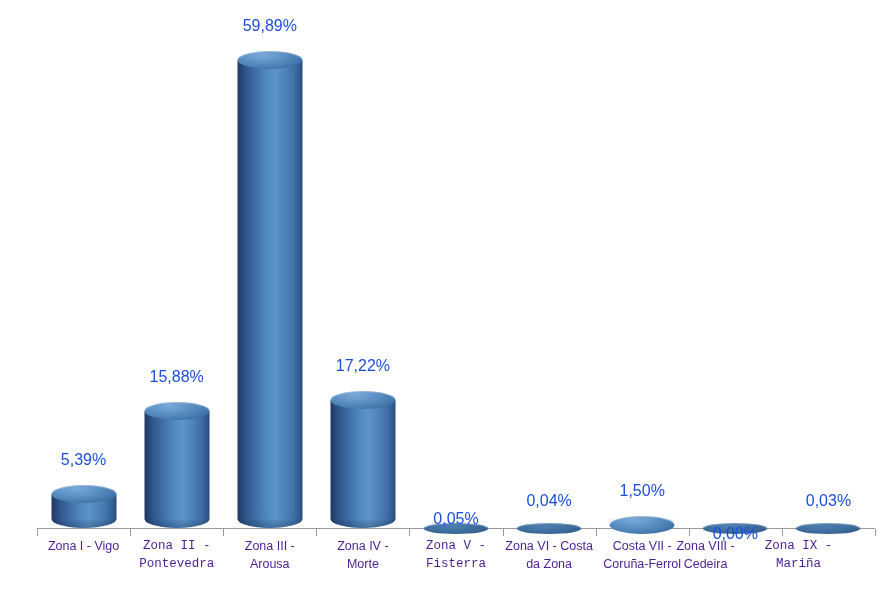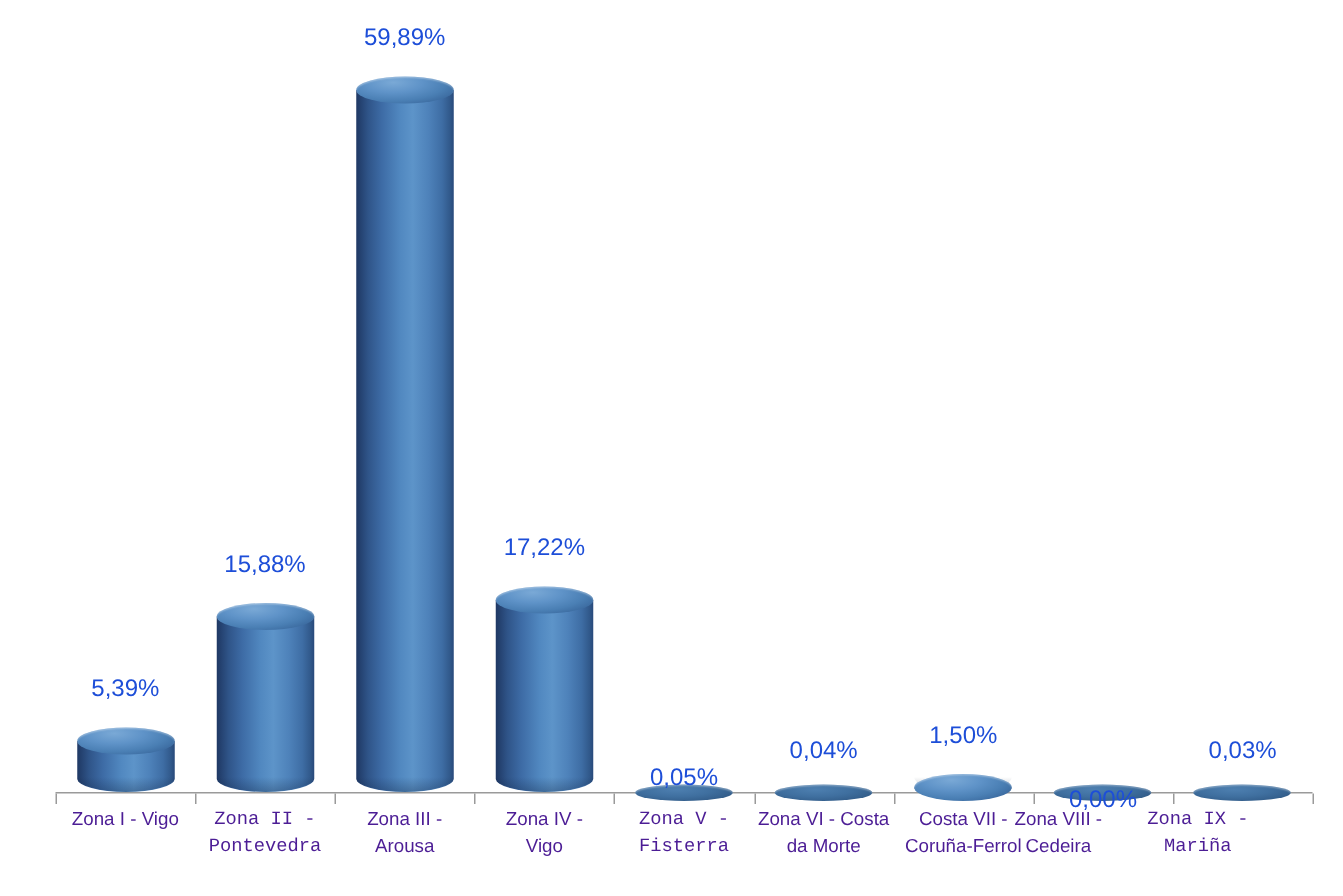--- a/index.html
+++ b/index.html
@@ -201,29 +201,29 @@
         <div class="cat-label" style="left: 130.111px; width: 93.1111px; font-family: Liberation Mono, monospace;">
           <div>Zona II -</div>
           <div>Pontevedra</div>
         </div>
         <div class="cat-label" style="left: 223.222px; width: 93.1111px;">
           <div>Zona III -</div>
           <div>Arousa</div>
         </div>
         <div class="cat-label" style="left: 316.333px; width: 93.1111px;">
           <div>Zona IV -</div>
-          <div>Vigo</div>
+          <div>Morte</div>
         </div>
         <div class="cat-label" style="left: 409.444px; width: 93.1111px; font-family: Liberation Mono, monospace;">
           <div>Zona V -</div>
           <div>Fisterra</div>
         </div>
         <div class="cat-label" style="left: 502.556px; width: 93.1111px;">
           <div>Zona VI - Costa</div>
-          <div>da Morte</div>
+          <div>da Zona</div>
         </div>
         <div class="cat-label" style="left: 595.667px; width: 93.1111px;">
           <div>Costa VII -</div>
           <div>Coruña-Ferrol</div>
         </div>
         <div class="cat-label" style="left: 659px; width: 93.1111px; text-align: center;">
           <div>Zona VIII -</div>
           <div>Cedeira</div>
         </div>
         <div class="cat-label" style="left: 752px; width: 93.1111px; font-family: Liberation Mono, monospace;">

